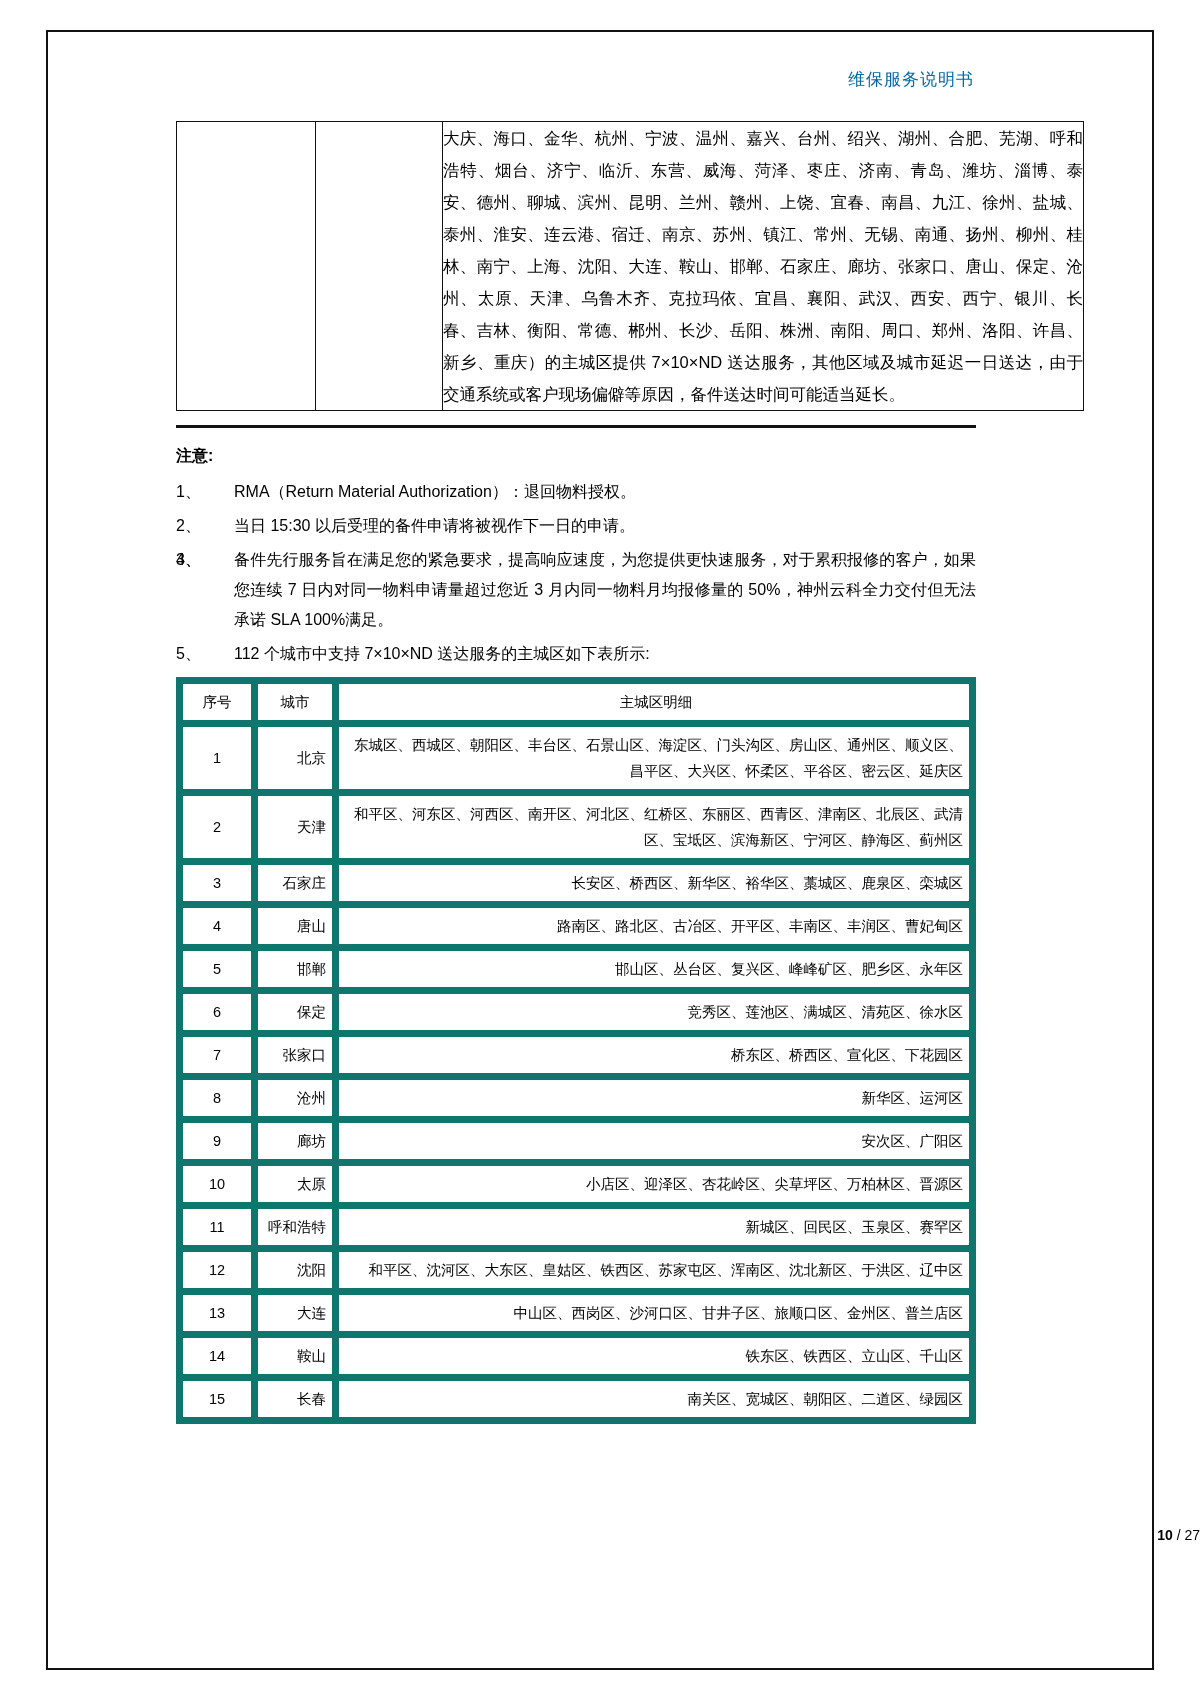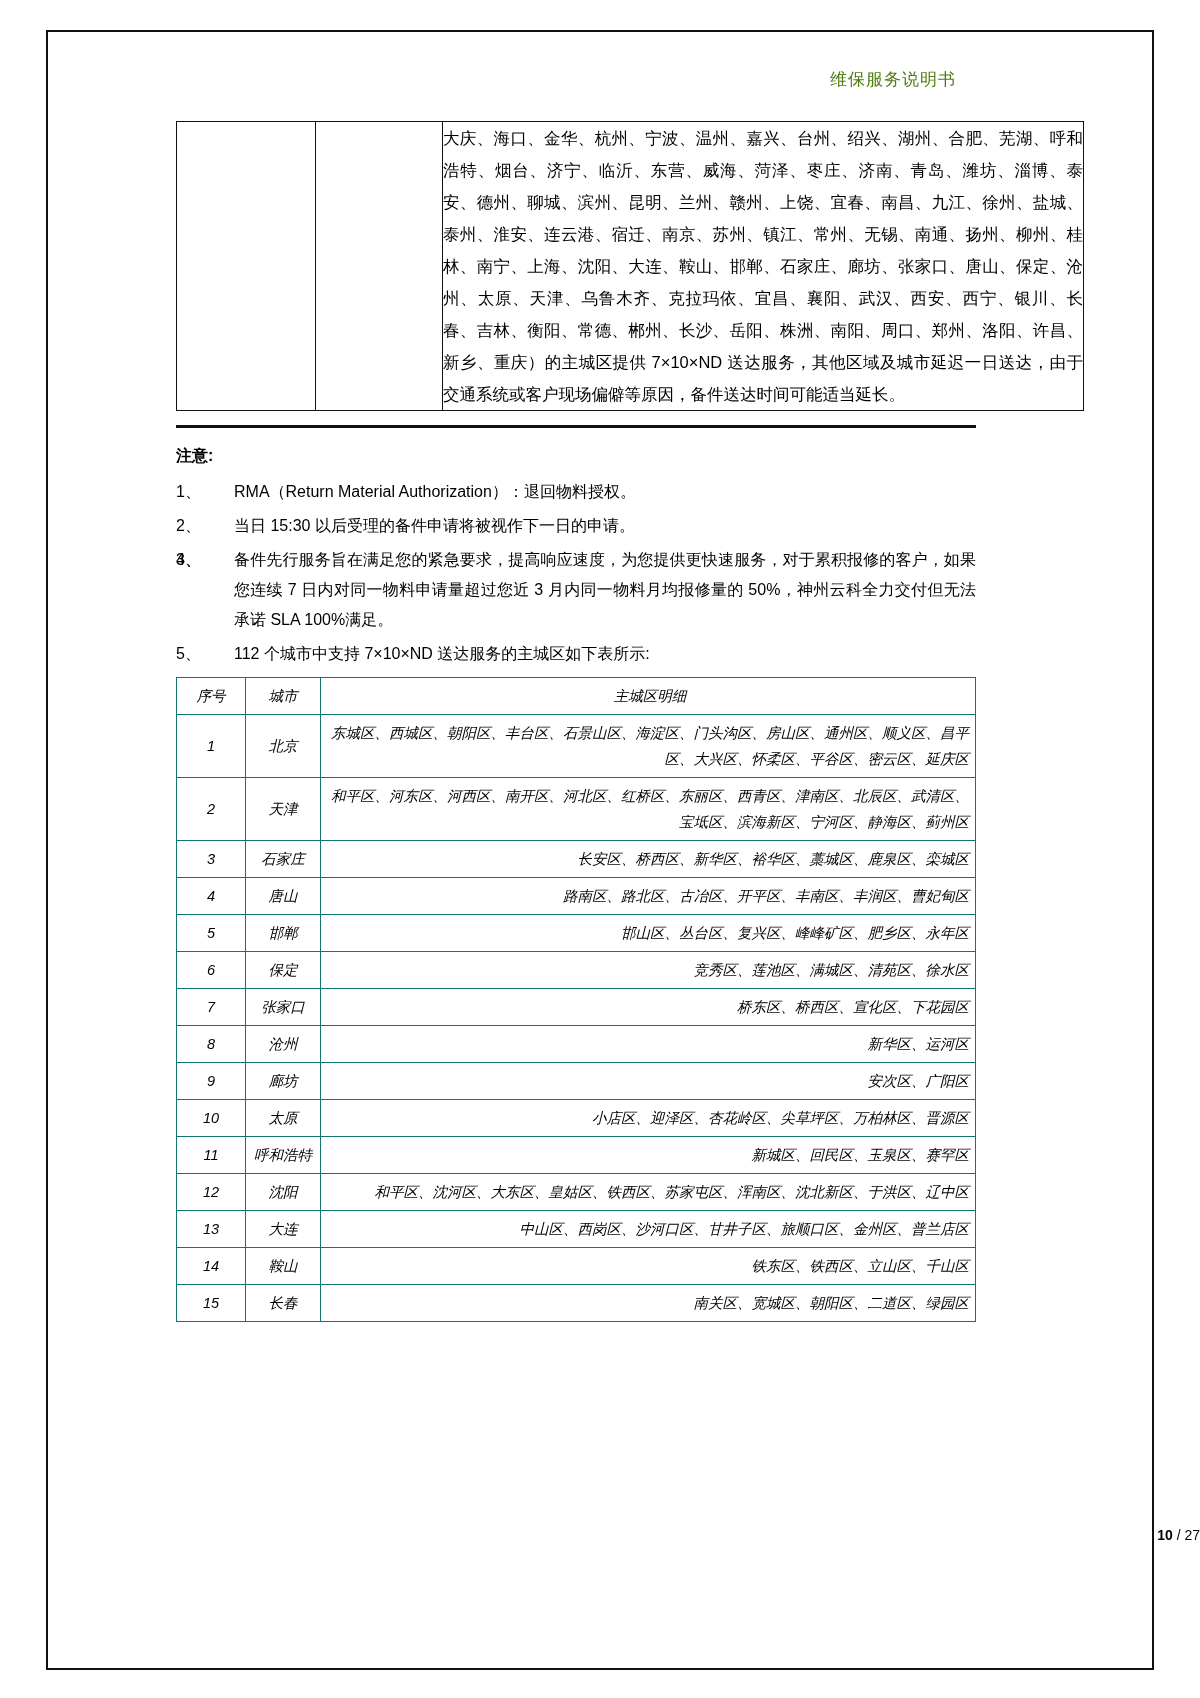--- a/index.html
+++ b/index.html
@@ -31,22 +31,22 @@
   .content {
     position: absolute;
     left: 176px;
     top: 68px;
     width: 800px;
   }
   .header-title {
     text-align: right;
     font-size: 17px;
     letter-spacing: 1px;
-    color: #4d7c0f;
-    margin-right: 20px;
+    color: #0369a1;
+    margin-right: 2px;
     margin-bottom: 30px;
   }
   
   table.top-table {
     border-collapse: collapse;
     width: 908px;
     table-layout: fixed;
     margin-bottom: 0;
   }
   table.top-table td {
@@ -96,31 +96,30 @@
   }
   
   table.city-table {
     border-collapse: collapse;
     width: 800px;
     table-layout: fixed;
     margin-top: 8px;
     font-size: 14.5px;
   }
   table.city-table th, table.city-table td {
-    border: 1px solid #0f766e;
+    border: 7px solid #0f766e;
     padding: 5px 6px;
     line-height: 26px;
-    font-style: italic;
   }
   table.city-table th {
     font-weight: normal;
     text-align: center;
   }
   .col-idx { width: 56px; text-align: center; }
-  .col-city { width: 62px; text-align: center; }
+  .col-city { width: 62px; text-align: right; }
   .col-detail { text-align: right; padding-left: 10px !important; }
   .footer {
     position: absolute;
     left: 0;
     right: 0;
     top: 1527px;
     text-align: right;
     font-size: 14px;
   }
   .footer .pg { font-weight: bold; }

